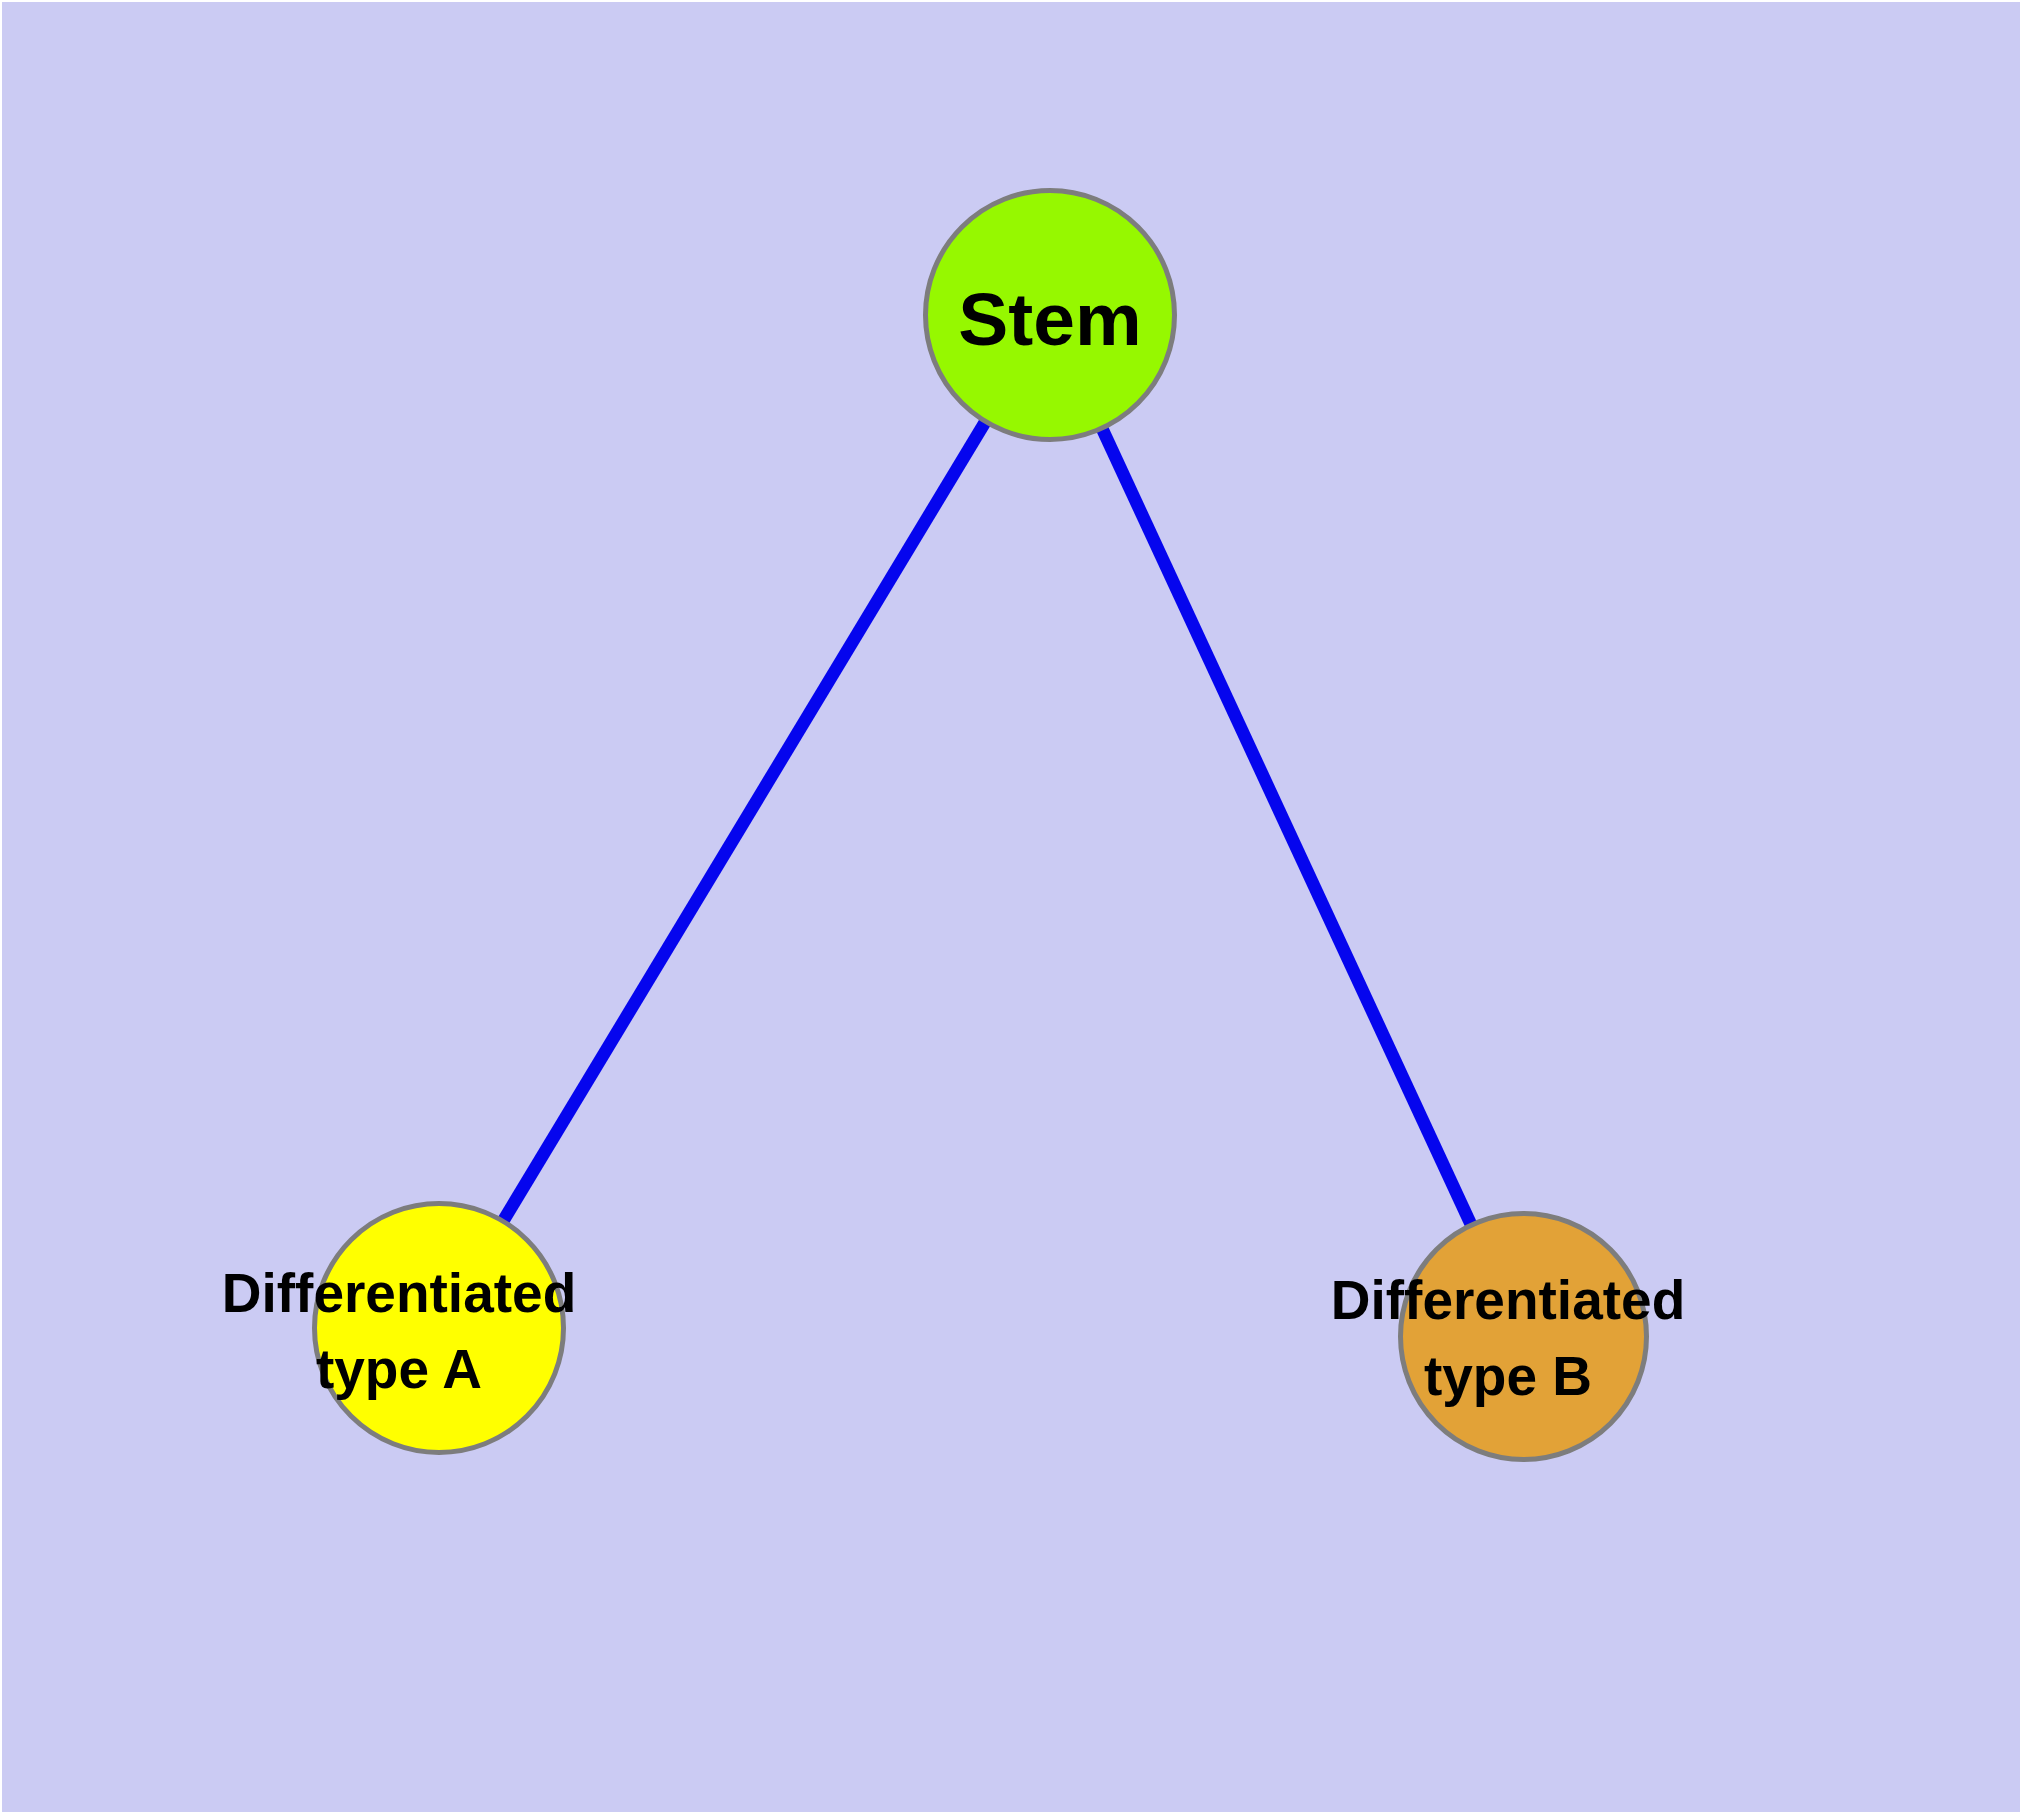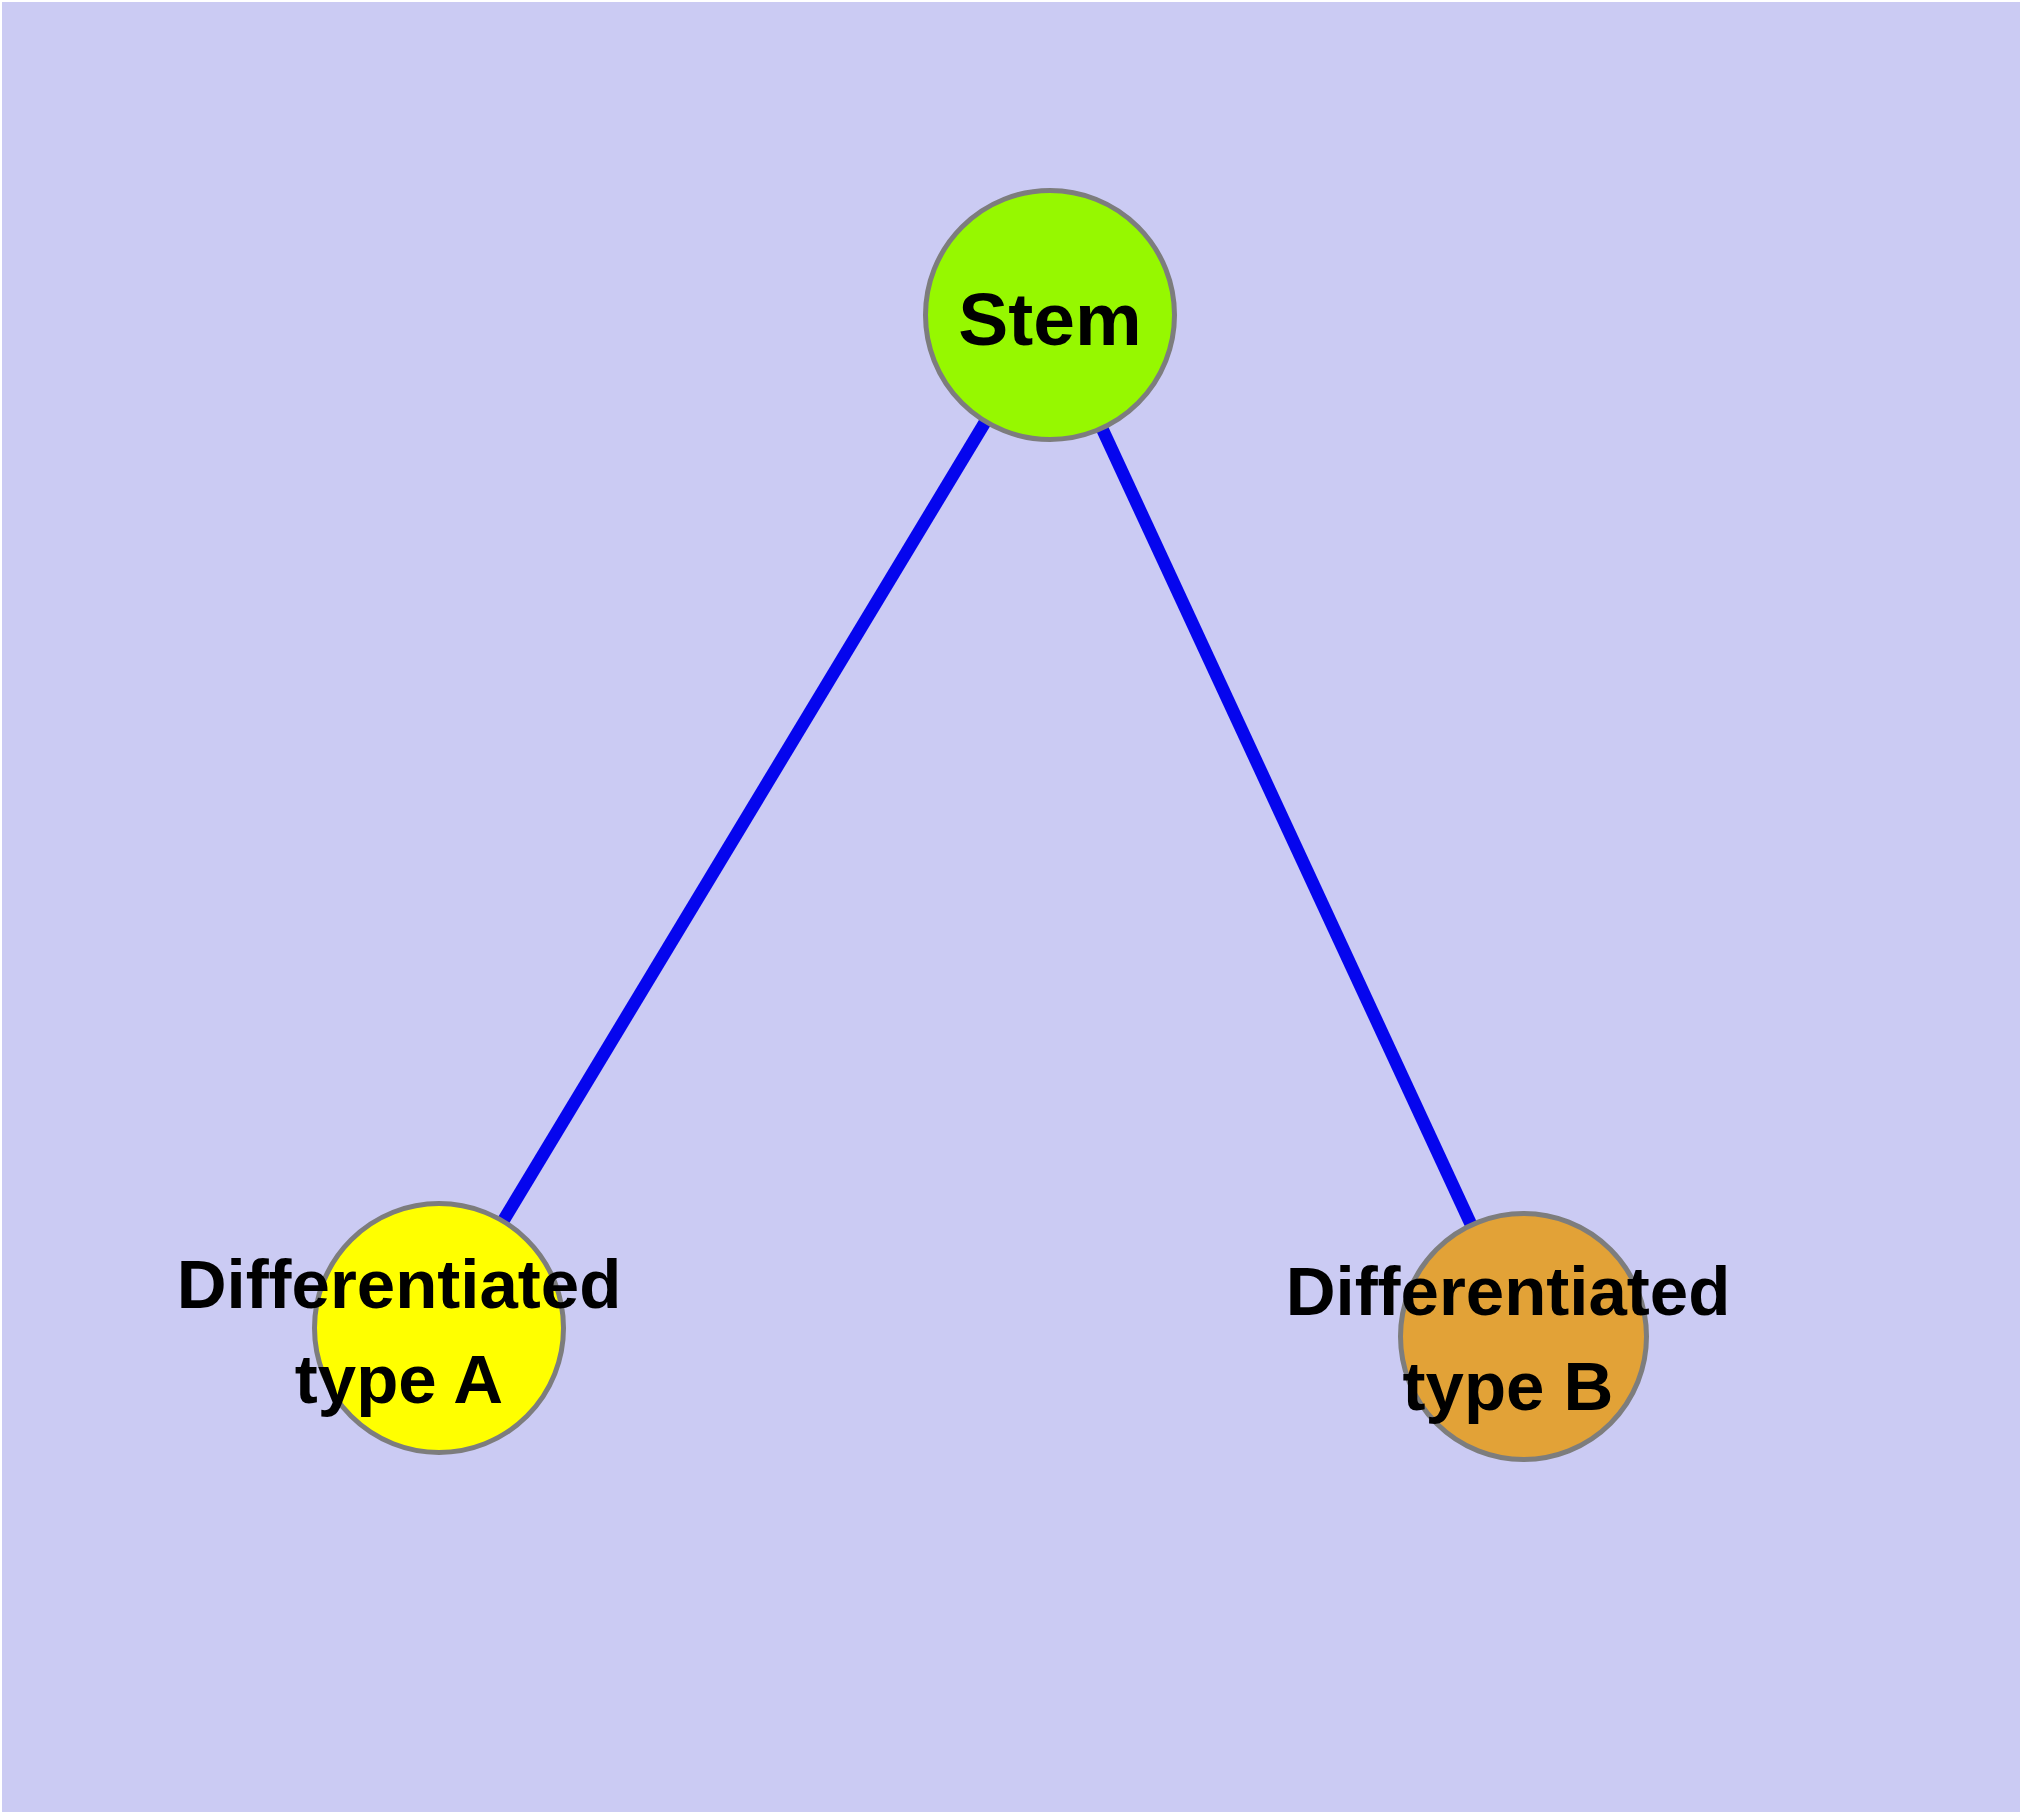--- a/index.html
+++ b/index.html
@@ -39,21 +39,21 @@
     position: absolute;
     box-sizing: border-box;
     border: 5.1px solid #7d7d7d;
     border-radius: 50%;
   }
   .nodelabel {
     position: absolute;
     transform: translate(-50%, -50%);
     color: #000000;
     font-weight: bold;
-    font-size: 69px;
+    font-size: 55px;
     line-height: 1.38;
     text-align: center;
     white-space: pre-line;
     letter-spacing: 0;
   }
   .nodelabel.big {
     font-size: 75px;
   }
 </style>
 </head>

